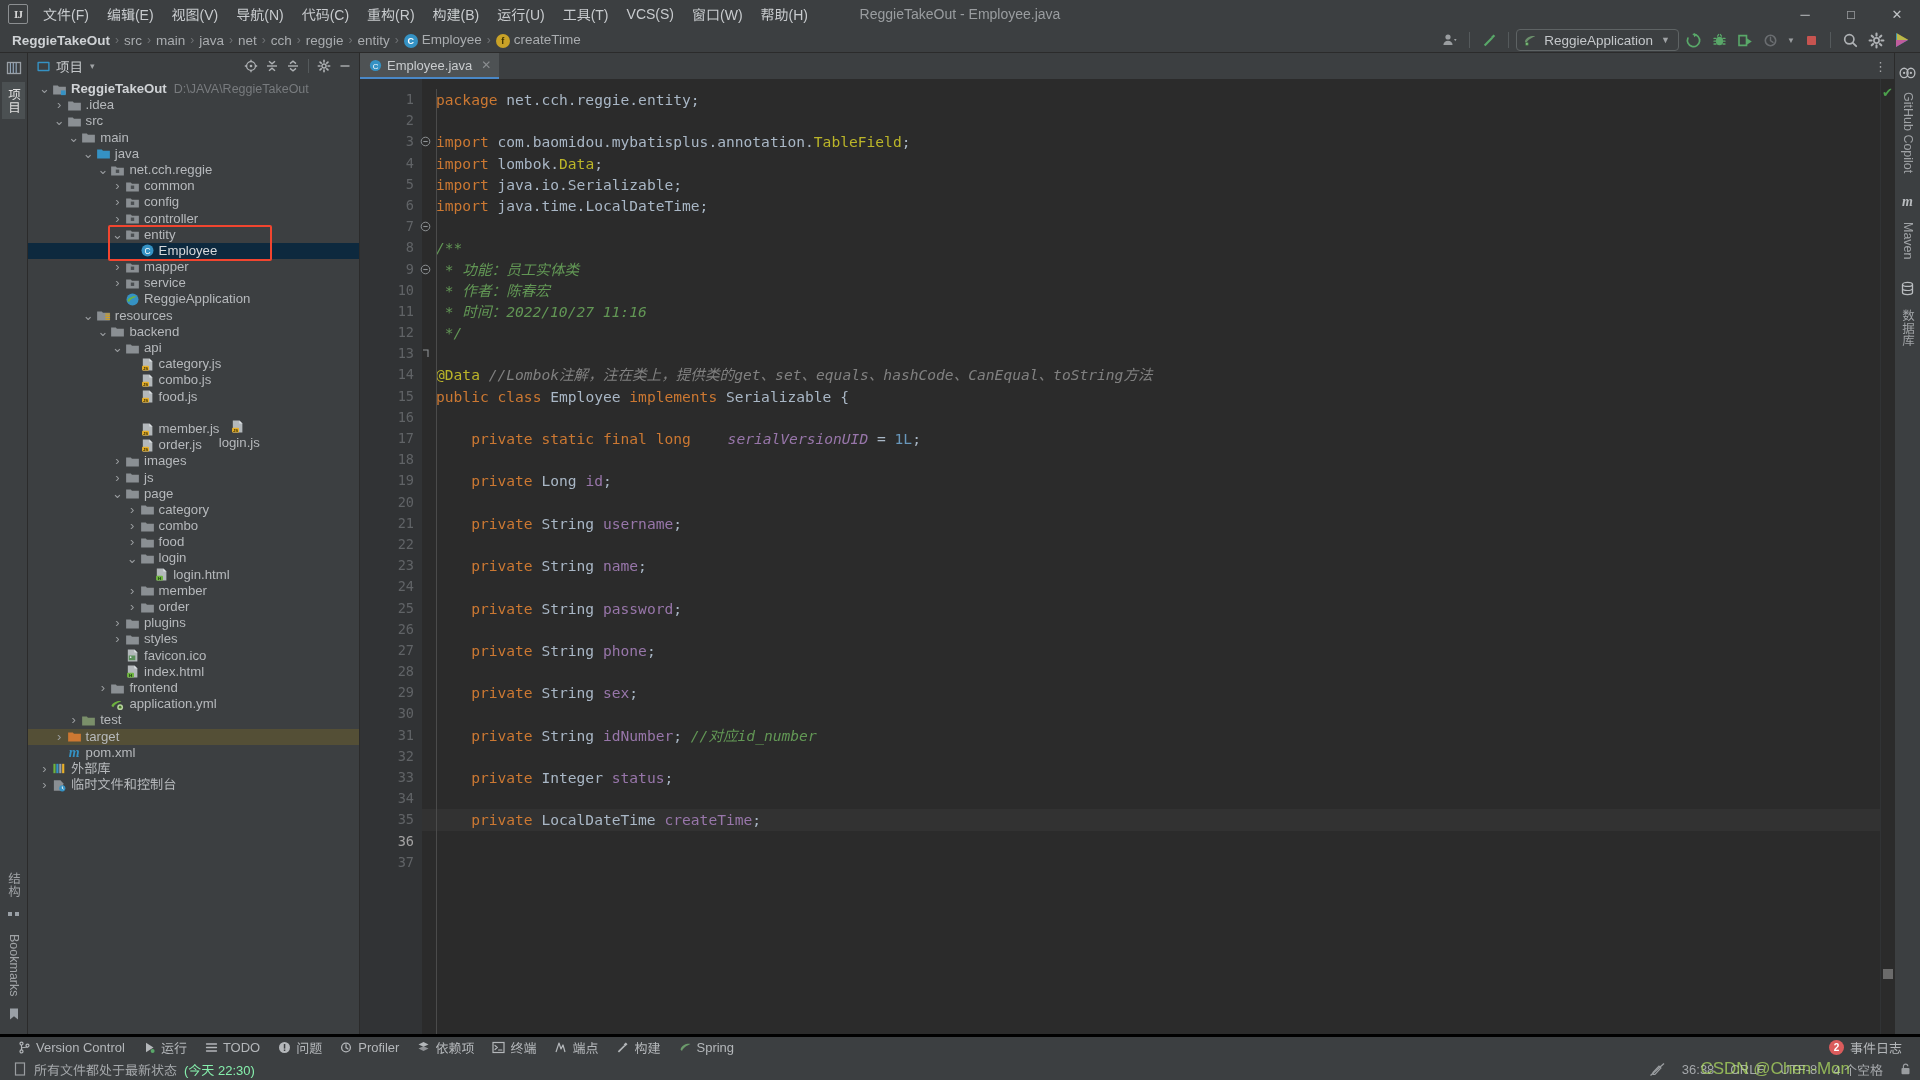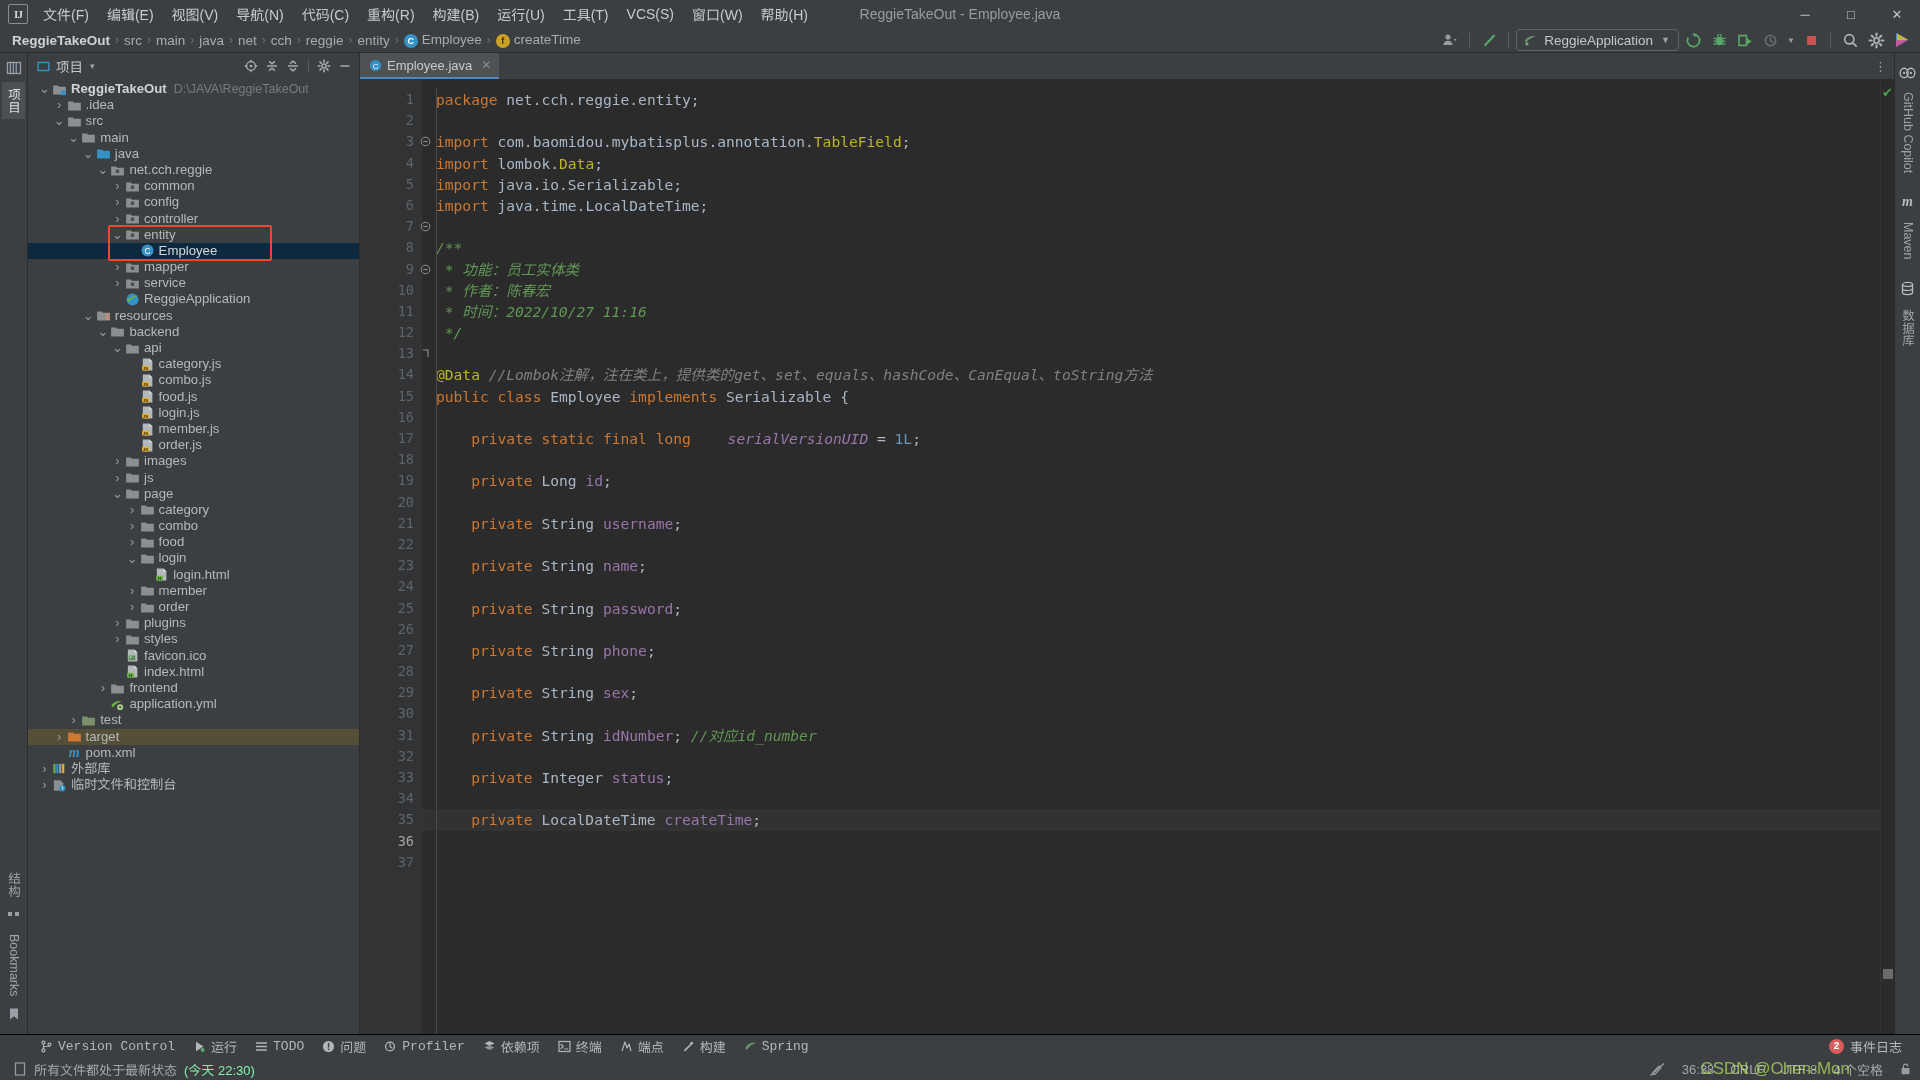--- a/index.html
+++ b/index.html
@@ -163,22 +163,22 @@
   
   .rail-right {
     width:26px; flex:0 0 26px; background:#3c3f41; border-left:1px solid #2b2b2b;
     display:flex;flex-direction:column;align-items:center;padding-top:6px;
   }
   .vtab-r { writing-mode:vertical-rl; font-size:12.5px;color:#a0a3a6;padding:6px 2px;
     display:flex;align-items:center;gap:6px;white-space:nowrap; }
 
   
   .toolwin-bar {
-    height:24px; background:#3c3f41; border-top:1px solid #000000;
-    display:flex; align-items:center; gap:2px; padding-left:32px; flex:0 0 24px; position:relative;font-family:Liberation Mono, monospace;
+    height:24px; background:#3c3f41; border-top:3px solid #000000;
+    display:flex; align-items:center; gap:2px; padding-left:10px; flex:0 0 24px; position:relative;
   }
   .twb {
     display:flex;align-items:center;gap:5px;padding:2px 8px;font-size:13px;color:#b4b7ba;border-radius:3px;
     white-space:nowrap;
   }
   .twb-right { margin-left:auto; display:flex;align-items:center;gap:8px;padding-right:10px; }
   .badge-red {
     width:15px;height:15px;border-radius:50%;background:#db5c5c;color:#fff;font-size:10px;
     display:flex;align-items:center;justify-content:center;font-weight:bold;
   }
@@ -611,21 +611,21 @@
             <span class="ticon">
               <svg width="15" height="15" viewBox="0 0 16 16">
                 <path d="M3 1.6h7l3.2 3.2v9.6H3z" fill="#b3b8bb"></path>
                 <path d="M10 1.6l3.2 3.2H10z" fill="#dfe3e6"></path>
                 <rect x="2.2" y="9.4" width="7.4" height="5" fill="#e8b029" rx="1"></rect>
                 <text x="5.9" y="13.5" font-size="4.6" font-weight="bold" fill="#3a2f00" text-anchor="middle" font-family="Liberation Sans">JS</text>
               </svg>
             </span>
             <span class="tlabel">food.js</span>
           </div>
-          <div class="trow" style="padding-left: 97.6px;">
+          <div class="trow" style="padding-left: 97.6px; flex-direction: column;">
             <span class="arrow none"></span>
             <span class="ticon">
               <svg width="15" height="15" viewBox="0 0 16 16">
                 <path d="M3 1.6h7l3.2 3.2v9.6H3z" fill="#b3b8bb"></path>
                 <path d="M10 1.6l3.2 3.2H10z" fill="#dfe3e6"></path>
                 <rect x="2.2" y="9.4" width="7.4" height="5" fill="#e8b029" rx="1"></rect>
                 <text x="5.9" y="13.5" font-size="4.6" font-weight="bold" fill="#3a2f00" text-anchor="middle" font-family="Liberation Sans">JS</text>
               </svg>
             </span>
             <span class="tlabel">login.js</span>

